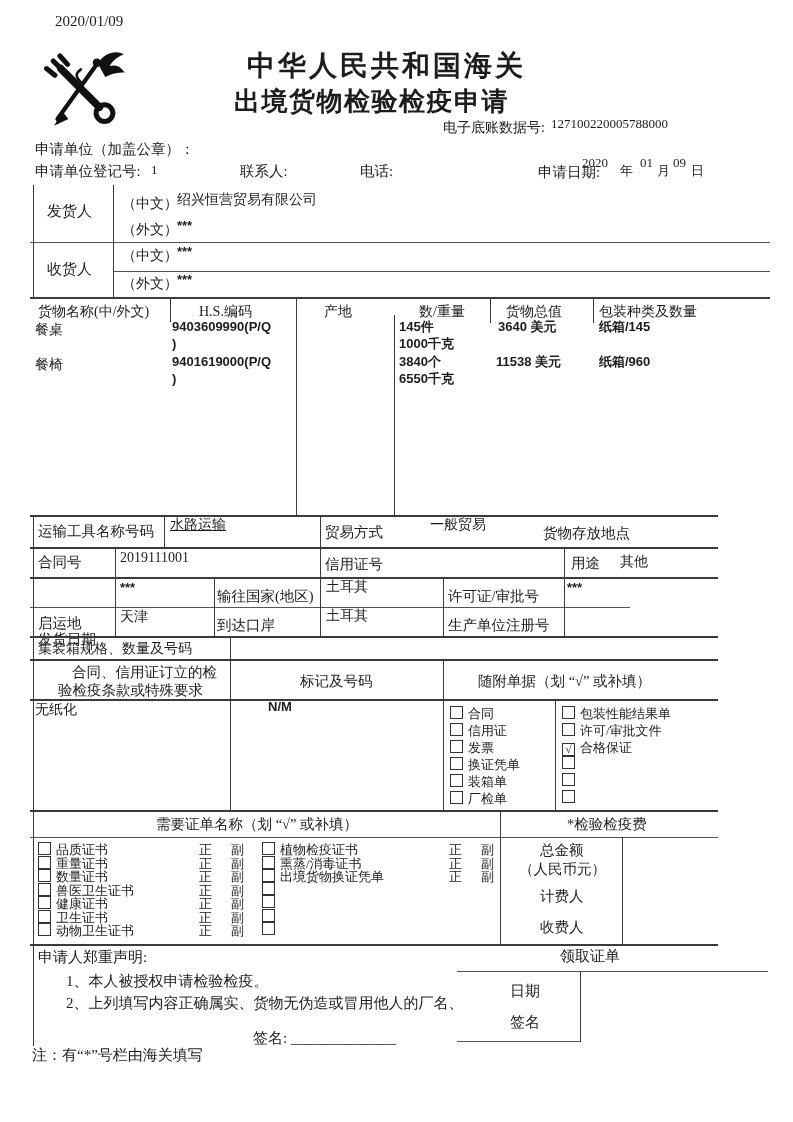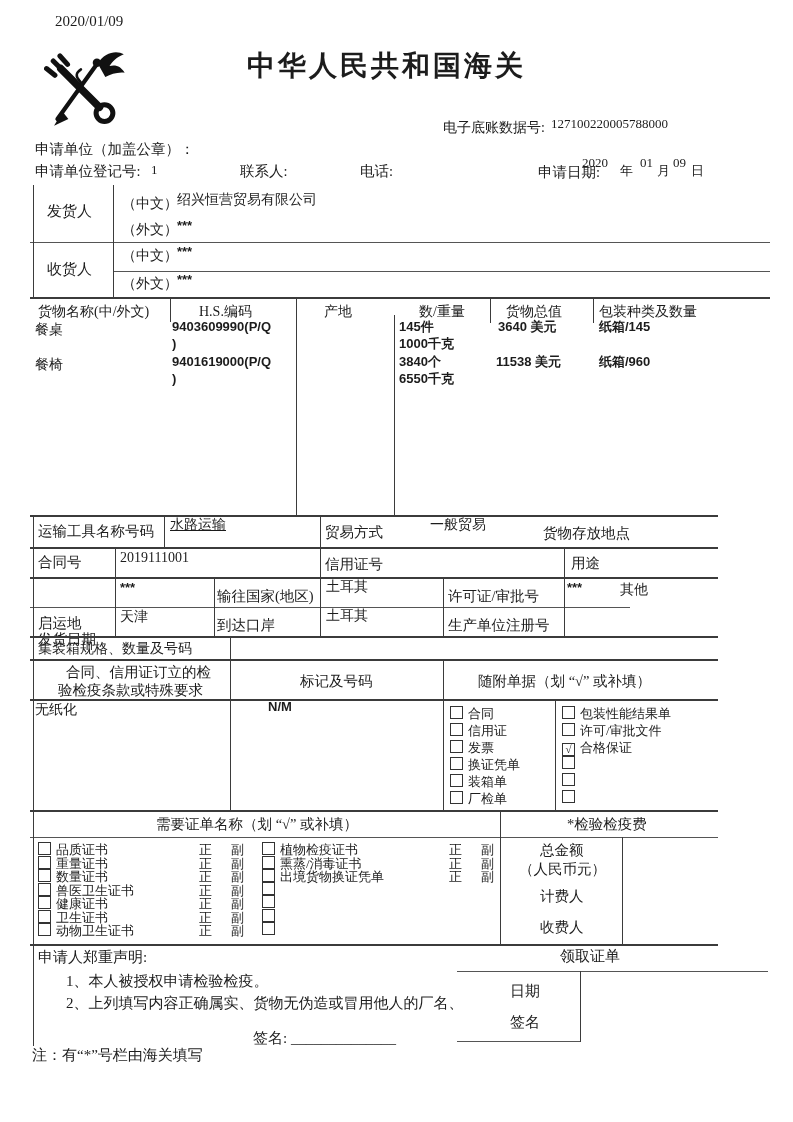--- a/index.html
+++ b/index.html
@@ -34,20 +34,21 @@
         <line x1="16" y1="82" x2="62" y2="18" stroke-width="5"></line>
         <path d="M40,50 q9,-7 2,-14 q-7,-7 2,-13" stroke-width="3"></path>
       </g>
       <path d="M12,90 l10,-17 7,9 z" fill="#111"></path>
       <circle cx="63" cy="15" r="5" fill="#111"></circle>
       <path d="M64,16 C72,2 87,0 95,5 C86,9 82,13 78,19 C86,17 92,20 96,27 C87,26 80,29 73,32 Z" fill="#111"></path>
     </svg>
   </div>
 
   <div class="t title" style="left:247px;top:50px;font-size:28px;letter-spacing:3px;">中华人民共和国海关</div>
+  <div class="t title" style="left:234px;top:87px;font-size:26px;letter-spacing:1.5px;">出境货物检验检疫申请</div>
 
   <div class="t s14" style="left:443px;top:120px;">电子底账数据号:</div>
   <div class="t s13" style="left:551px;top:117px;">127100220005788000</div>
 
   <div class="t s145" style="left:35px;top:141px;">申请单位（加盖公章）：</div>
   <div class="t s145" style="left:35px;top:163px;">申请单位登记号:</div>
   <div class="t s13" style="left:151px;top:163px;">1</div>
   <div class="t s145" style="left:240px;top:163px;">联系人:</div>
   <div class="t s145" style="left:360px;top:163px;">电话:</div>
   <div class="t s145" style="left:538px;top:164px;">申请日期:</div>
@@ -96,38 +97,38 @@
   <div class="t s145" style="left:38px;top:523px;">运输工具名称号码</div>
   <div class="t s14" style="left:170px;top:517px;text-decoration:underline;">水路运输</div>
   <div class="t s145" style="left:325px;top:524px;">贸易方式</div>
   <div class="t s14" style="left:430px;top:517px;">一般贸易</div>
   <div class="t s145" style="left:543px;top:525px;">货物存放地点</div>
 
   <div class="t s145" style="left:38px;top:554px;">合同号</div>
   <div class="t s14" style="left:120px;top:550px;">2019111001</div>
   <div class="t s145" style="left:325px;top:556px;">信用证号</div>
   <div class="t s145" style="left:571px;top:555px;">用途</div>
-  <div class="t s14" style="left:620px;top:582px;">其他</div>
+  <div class="t s14" style="left:620px;top:554px;">其他</div>
 
   <div class="t s145" style="left:38px;top:586px;margin-top:45px;">发货日期</div>
   <div class="t num" style="left:120px;top:581px;">***</div>
   <div class="t s145" style="left:217px;top:588px;">输往国家(地区)</div>
   <div class="t s14" style="left:326px;top:579px;">土耳其</div>
   <div class="t s145" style="left:448px;top:588px;">许可证/审批号</div>
   <div class="t num" style="left:567px;top:581px;">***</div>
 
   <div class="t s145" style="left:38px;top:615px;">启运地</div>
   <div class="t s14" style="left:120px;top:609px;">天津</div>
   <div class="t s145" style="left:217px;top:617px;">到达口岸</div>
   <div class="t s14" style="left:326px;top:608px;">土耳其</div>
   <div class="t s145" style="left:448px;top:617px;">生产单位注册号</div>
 
   <div class="t s14" style="left:38px;top:641px;">集装箱规格、数量及号码</div>
 
-  <div class="t s145" style="left:66px;top:664px;">合同、信用证订立的检</div>
+  <div class="t s145" style="left:72px;top:664px;">合同、信用证订立的检</div>
   <div class="t s145" style="left:58px;top:682px;">验检疫条款或特殊要求</div>
   <div class="t s145" style="left:300px;top:673px;">标记及号码</div>
   <div class="t s145" style="left:478px;top:673px;">随附单据（划 “√” 或补填）</div>
 
   <div class="t s14" style="left:35px;top:702px;">无纸化</div>
   <div class="t num" style="left:233px;top:700px;margin-left:35px;">N/M</div>
 
   <div class="row" style="left:450px;top:705px;"><span class="cb"><span class="mk"></span></span><span>合同</span></div>
   <div class="row" style="left:450px;top:722px;"><span class="cb"><span class="mk"></span></span><span>信用证</span></div>
   <div class="row" style="left:450px;top:739px;"><span class="cb"><span class="mk"></span></span><span>发票</span></div>

